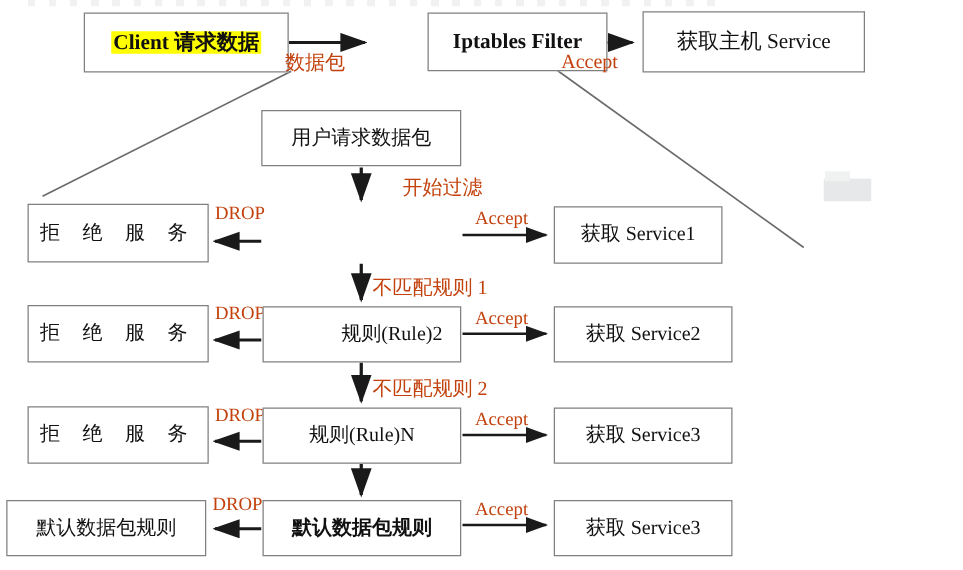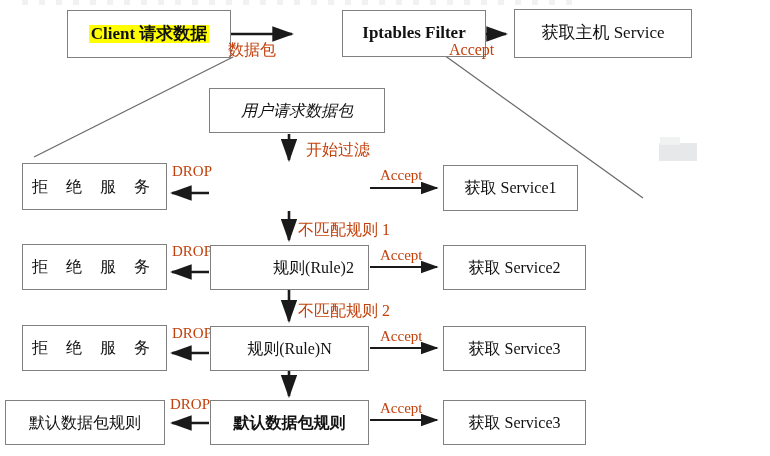--- a/index.html
+++ b/index.html
@@ -122,25 +122,25 @@
   </div>
 
   <div class="box" style="left:514px;top:9px;width:178px;height:49px;">
     <span class="txt fs17">获取主机 Service</span>
   </div>
 
   <div class="lbl fs16" style="left:228px;top:40px;">数据包</div>
 
   <div class="lbl fs16" style="left:449px;top:41px;">Accept</div>
 
-  <div class="box" style="left:209px;top:88px;width:176px;height:45px;font-style:italic;">
+  <div class="box" style="left:209px;top:88px;width:160px;height:45px;">
     <span class="txt fs16">用户请求数据包</span>
   </div>
 
-  <div class="lbl fs16" style="left:306px;top:140px;">开始过滤</div>
+  <div class="lbl fs16" style="left:322px;top:140px;">开始过滤</div>
 
   <div class="box" style="left:22px;top:163px;width:145px;height:47px;">
     <span class="txt fs16 spaced">拒 绝 服 务</span>
   </div>
   <div class="lbl fs15" style="left:172px;top:163px;">DROP</div>
   <div class="lbl fs15" style="left:380px;top:167px;">Accept</div>
   <div class="box" style="left:443px;top:165px;width:135px;height:46px;">
     <span class="txt fs16">获取 Service1</span>
   </div>
   <div class="lbl fs16" style="left:298px;top:220px;">不匹配规则 1</div>

